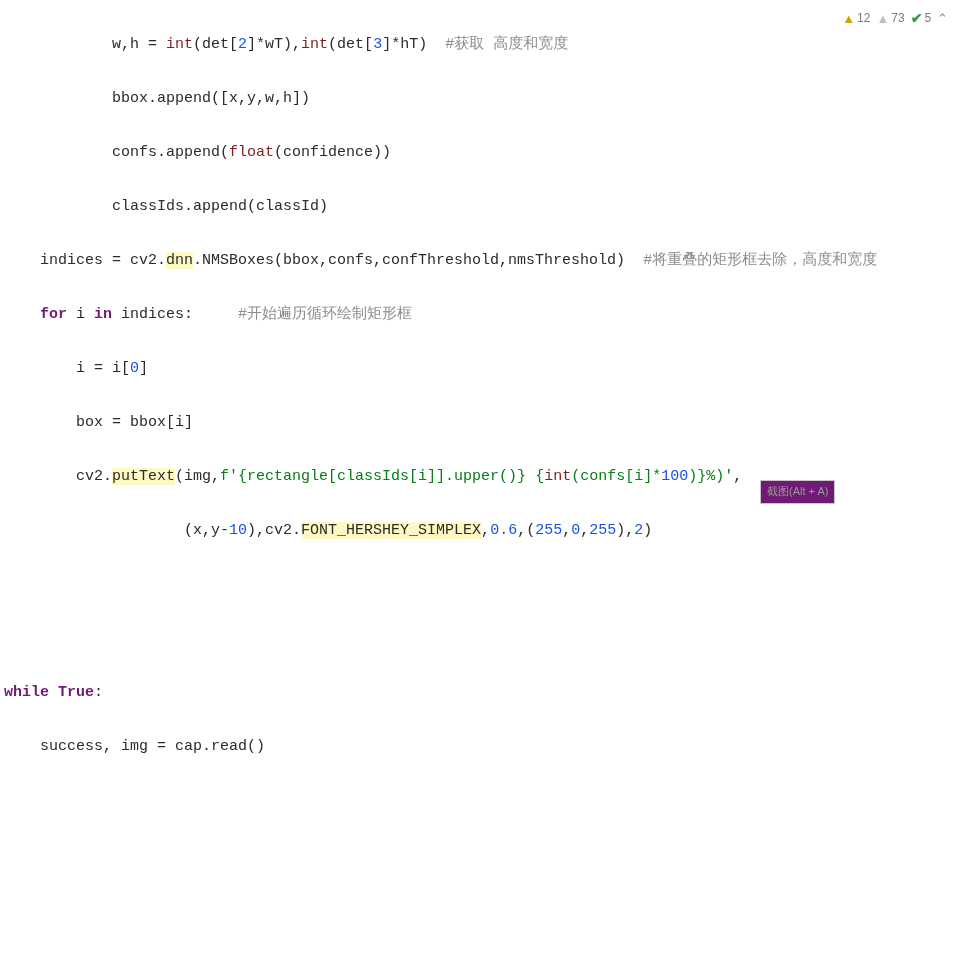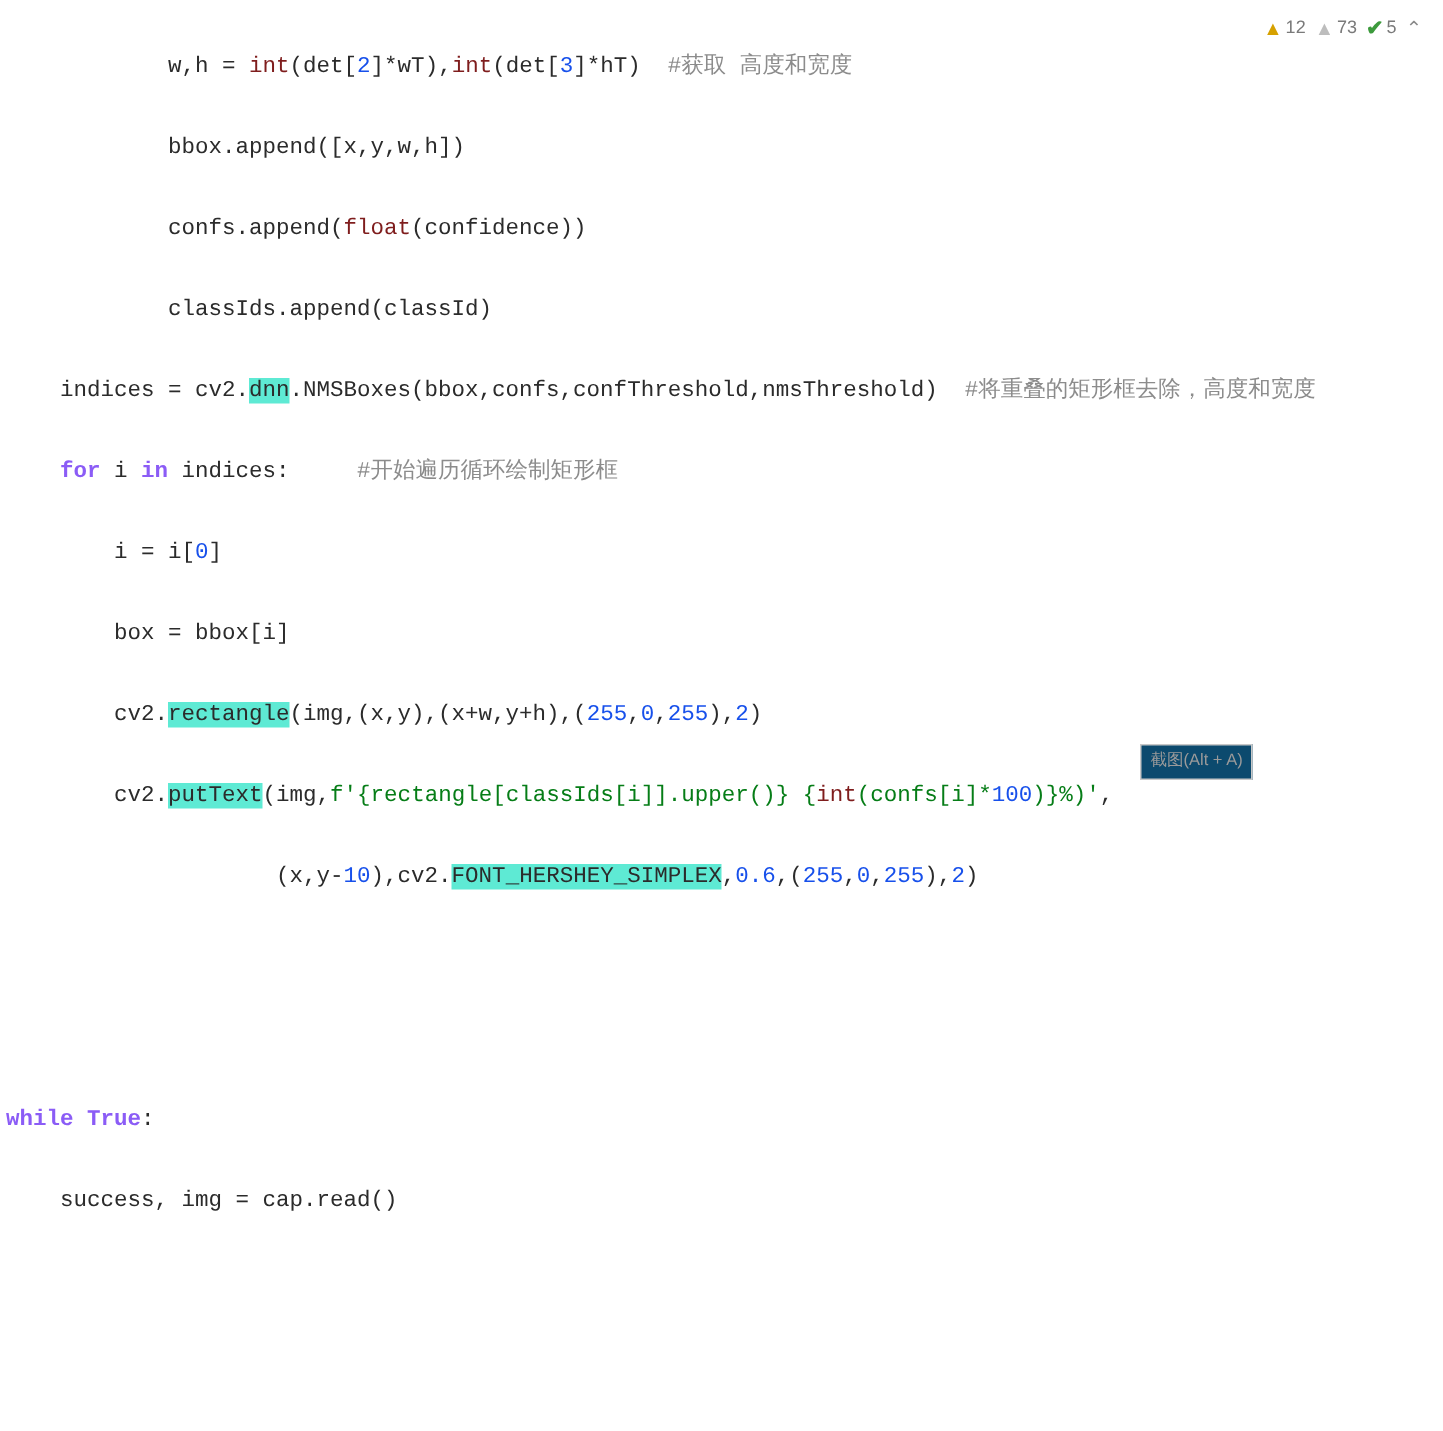--- a/index.html
+++ b/index.html
@@ -35,35 +35,35 @@
     font-size: 12px;
     color: #7a7a7a;
     background: #fff;
   }
   .insp-item { display: flex; align-items: center; gap: 2px; }
   .tri-yellow { color: #d6a100; font-size: 13px; }
   .tri-gray { color: #bdbdbd; font-size: 13px; }
   .check-green { color: #3c9a3c; font-size: 14px; font-weight: bold; }
   .chev { color: #8a8a8a; font-size: 13px; cursor: pointer; }
   
-  .kw { color: #8b5cf6; font-weight: bold; text-align: center; }
+  .kw { color: #701a75; font-weight: bold; text-align: center; }
   .num { color: #1750eb; }
   .str { color: #067d17; }
   .cmt { color: #8c8c8c; }
   .builtin { color: #7f1d1d; }
-  .hl { background: #5eead4; }
+  .hl { background: #fef9c3; }
   .tooltip {
     position: absolute;
     border: 1px solid #c8c8c8;
-    background: #0c4a6e;
+    background: #701a75;
     font-family: Arial, sans-serif;
     font-size: 11px;
     color: #9a9a9a;
     padding: 1px 6px;
-    top: 496px;
+    top: 480px;
     left: 760px;
   }
 </style>
 </head>
 <body>
 
 <div class="inspections">
   <span class="insp-item">
       <span class="tri-yellow">▲</span>
       <span>12</span>
@@ -81,21 +81,20 @@
 
 <div class="editor-area">
 <div class="line"><span>            w,h = </span><span class="builtin">int</span><span>(det[</span><span class="num">2</span><span>]*wT),</span><span class="builtin">int</span><span>(det[</span><span class="num">3</span><span>]*hT)  </span><span class="cmt">#获取 高度和宽度</span></div>
 <div class="line"><span>            bbox.append([x,y,w,h])</span></div>
 <div class="line"><span>            confs.append(</span><span class="builtin">float</span><span>(confidence))</span></div>
 <div class="line"><span>            classIds.append(classId)</span></div>
 <div class="line"><span>    indices = cv2.</span><span class="hl">dnn</span><span>.NMSBoxes(bbox,confs,confThreshold,nmsThreshold)  </span><span class="cmt">#将重叠的矩形框去除，高度和宽度</span></div>
 <div class="line"><span class="kw">    for</span><span> i </span><span class="kw">in</span><span> indices:     </span><span class="cmt">#开始遍历循环绘制矩形框</span></div>
 <div class="line"><span>        i = i[</span><span class="num">0</span><span>]</span></div>
 <div class="line"><span>        box = bbox[i]</span></div>
-<div class="line"><span>        cv2.</span><span class="hl">rectangle</span><span>(img,(x,y),(x+w,y+h),(</span><span class="num">255</span><span>,</span><span class="num">0</span><span>,</span><span class="num">255</span><span>),</span><span class="num">2</span><span>)</span></div>
 <div class="line"><span>        cv2.</span><span class="hl">putText</span><span>(img,</span><span class="str">f'</span><span class="str">{rectangle[classIds[i]].upper()} {</span><span class="builtin">int</span><span class="str">(confs[i]*</span><span class="num">100</span><span class="str">)}%)'</span><span>,</span></div>
 <div class="line"><span>                    (x,y-</span><span class="num">10</span><span>),cv2.</span><span class="hl">FONT_HERSHEY_SIMPLEX</span><span>,</span><span class="num">0.6</span><span>,(</span><span class="num">255</span><span>,</span><span class="num">0</span><span>,</span><span class="num">255</span><span>),</span><span class="num">2</span><span>)</span></div>
 <div class="line"></div>
 <div class="line"></div>
 <div class="line"><span class="kw">while</span><span> </span><span class="kw">True</span><span>:</span></div>
 <div class="line"><span>    success, img = cap.read()</span></div>
 <div class="line"></div>
 
 
 

